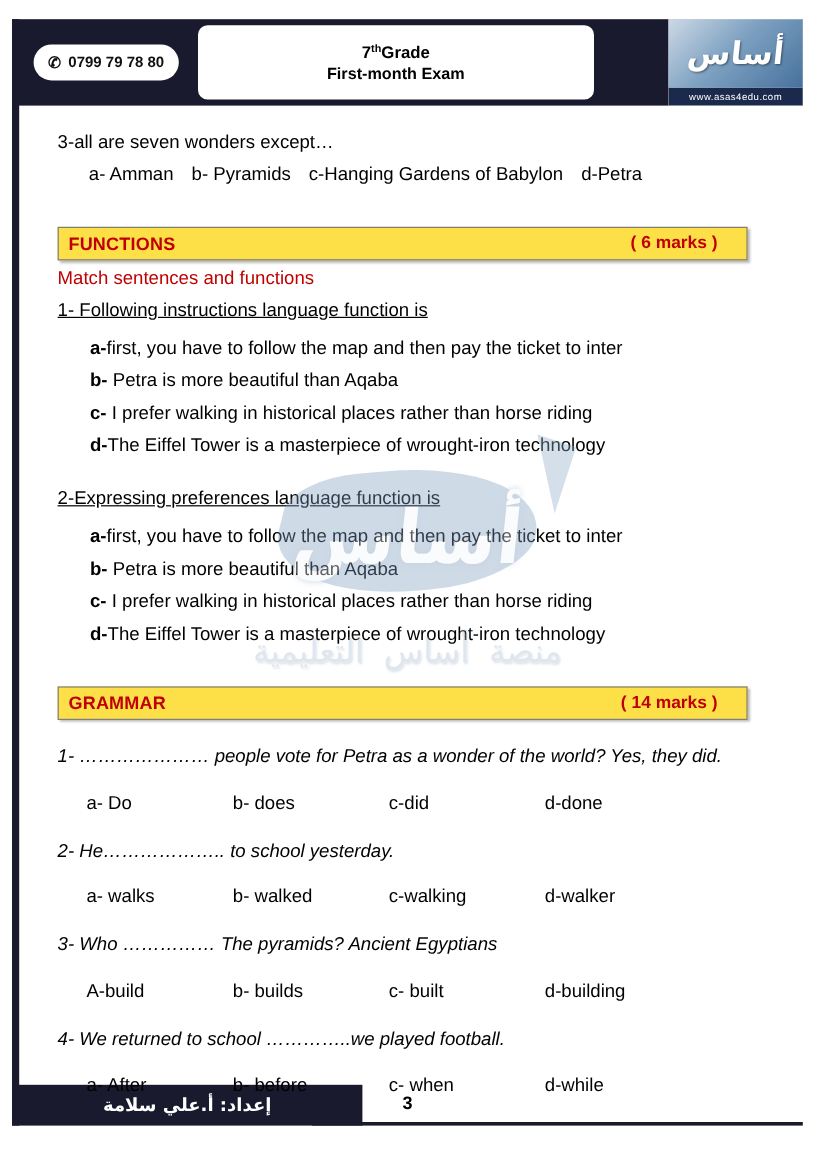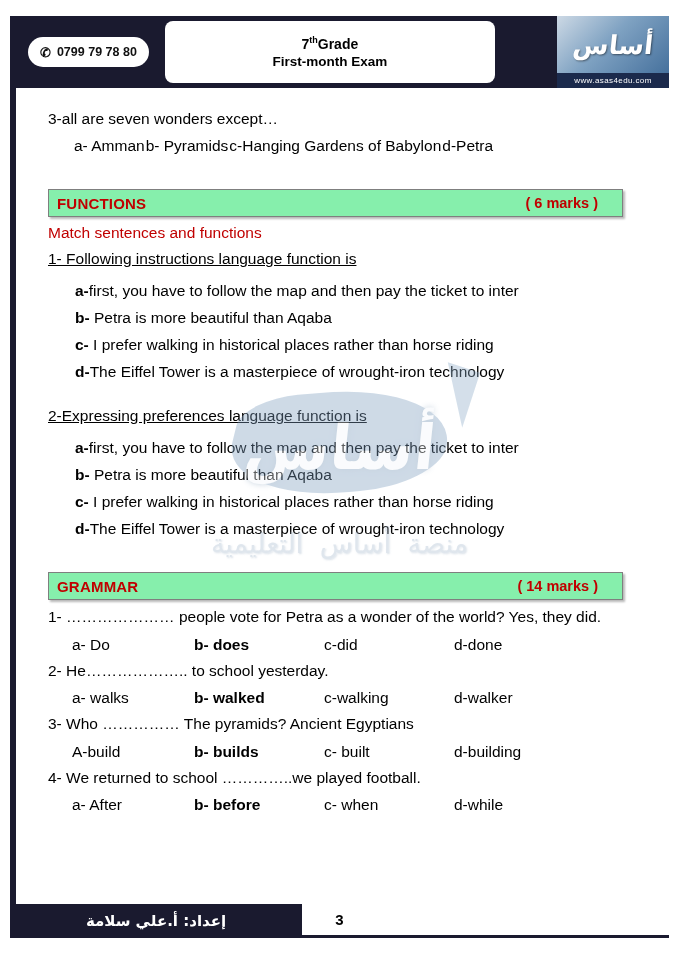--- a/index.html
+++ b/index.html
@@ -86,42 +86,42 @@
     margin-top:6px; font-family:"DejaVu Sans", sans-serif;
     font-size:27px; font-weight:normal; color:#aebfd2;
     text-shadow:0 0 4px #ffffff, 1px 1px 2px #8099b3;
     word-spacing:8px; direction:rtl;
   }
 
   
   .content { position:absolute; top:88px; left:48px; right:56px; z-index:1; font-size:15.5px; }
 
   .q5-stem { margin-top:22px; }
-  .q5-options { margin-top:9px; margin-left:26px; display:flex; gap:1px; white-space:nowrap; }
+  .q5-options { margin-top:9px; margin-left:26px; display:flex; gap:15px; white-space:nowrap; }
 
   .section-box {
-    margin-top:34px; border:1px solid #7f7f7f; background:#86efac;
+    margin-top:34px; border:1px solid #7f7f7f; background:#fde047;
     height:28px; display:flex; align-items:center; justify-content:space-between;
     padding:0 10px 0 8px; box-shadow:2px 2px 2px rgba(0,0,0,.28);
   }
   .section-title { color:#c00000; font-weight:bold; font-size:15px; letter-spacing:.2px; }
   .section-marks { color:#c00000; font-weight:bold; font-size:14.5px; padding-right:14px; }
 
   .red-subtitle { color:#c00000; margin-top:7px; }
 
   .fq-stem { margin-top:8px; text-decoration:underline; }
   .fq-stem.second { margin-top:26px; }
   .fq-options { margin-top:14px; margin-left:27px; }
   .fq-option { margin-bottom:9px; }
   .opt-label { font-weight:bold; }
 
-  .g-stem { margin-top:4px; line-height:1.65; }
-  .g-options { display:flex; margin-top:6px; margin-left:24px; }
+  .g-stem { margin-top:18px; line-height:1.65;font-style:italic; }
+  .g-options { display:flex; margin-top:17px; margin-left:24px; }
   .g-options .c1 { width:122px; }
-  .g-options .c2 { width:130px;font-weight:bold; }
+  .g-options .c2 { width:130px; }
   .g-options .c3 { width:130px; }
   .g-options .c4 { flex:1; }
 </style>
 </head>
 <body>
 
 <div class="page">
 
   <div class="header">
     <div class="phone-box">

